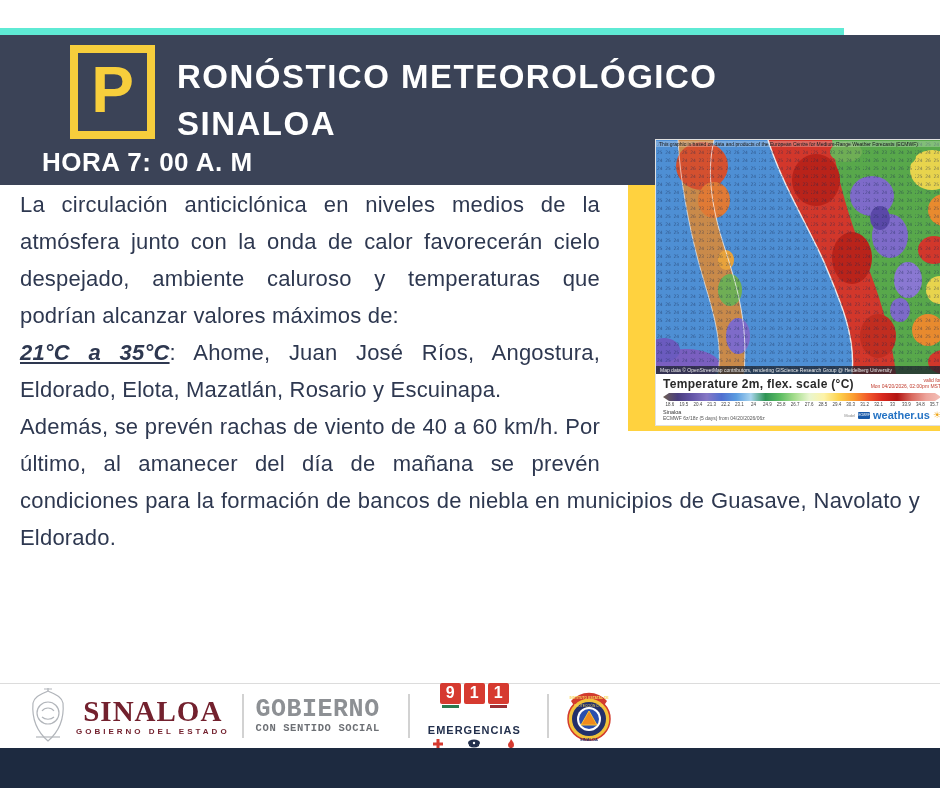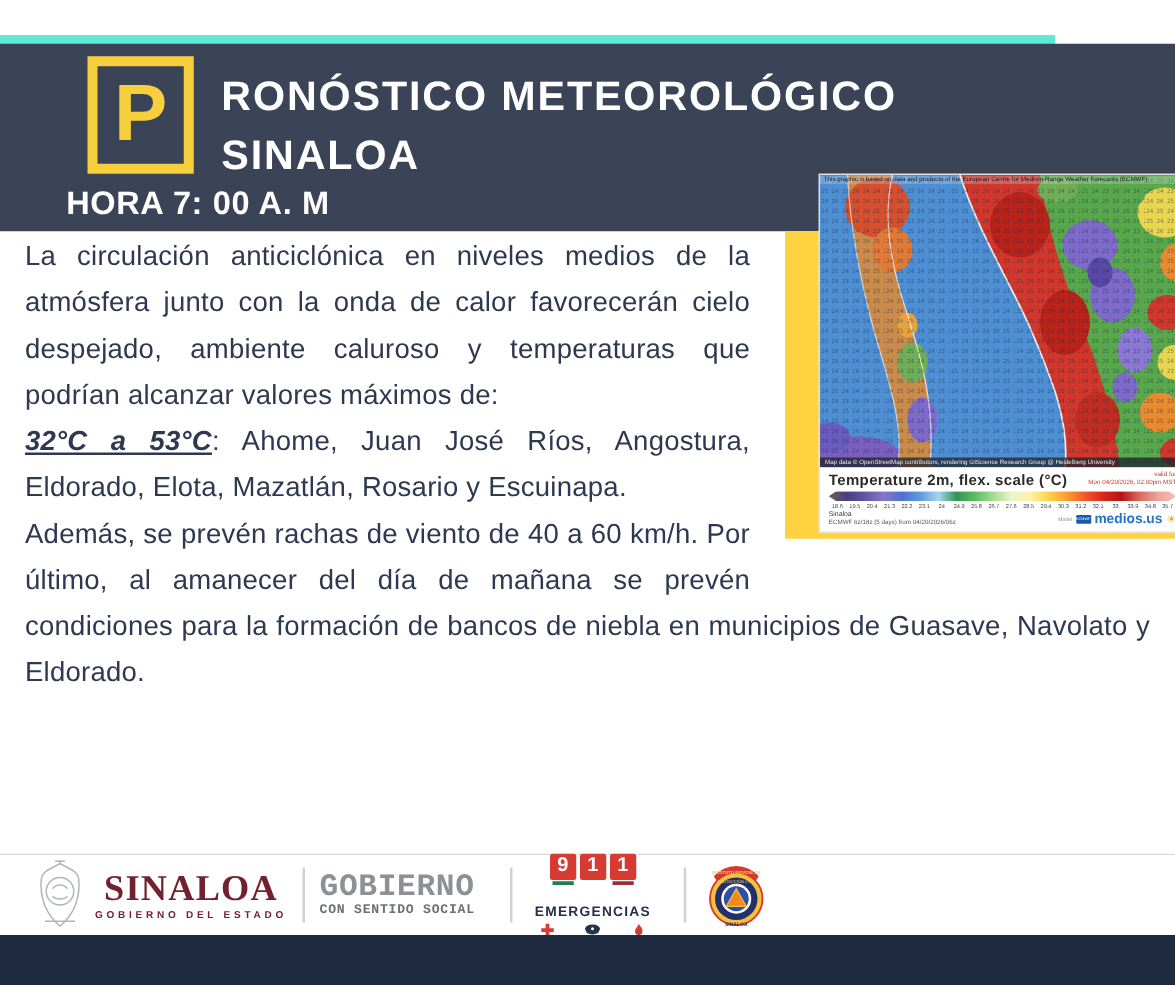--- a/index.html
+++ b/index.html
@@ -13,21 +13,21 @@
              display:flex; align-items:center; justify-content:flex-end; padding-right:14px;margin-top:28px; }
   .top-bar .date { font-size:23px; font-weight:bold; color:#2B3548; letter-spacing:.5px; }
 
   
   .header-band { position:absolute; left:0; top:35px; width:940px; height:150px; background:#3B4357; }
   .p-logo { position:absolute; left:70px; top:10px; width:85px; height:94px;
             border:8px solid #F7CE3C; display:flex; align-items:center; justify-content:center; }
   .p-logo span { color:#F7CE3C; font-size:64px; font-weight:bold; line-height:1; transform:translateY(-2px); }
   .title-block { position:absolute; left:165px; top:18px; color:#fff; font-weight:bold;
                  font-size:33px; line-height:47px; letter-spacing:1.5px; white-space:nowrap;margin-left:12px; }
-  .hora { position:absolute; left:53px; top:112px; color:#fff; font-weight:bold; font-size:26px; letter-spacing:.5px; }
+  .hora { position:absolute; left:42px; top:112px; color:#fff; font-weight:bold; font-size:26px; letter-spacing:.5px; }
 
   
   .body-text { position:absolute; left:20px; top:186px; width:900px;
                font-size:22px; line-height:37px; color:#2E3850; text-align:justify; letter-spacing:.2px; }
   .map-spacer { float:right; width:320px; height:272px; }
   .range { font-weight:bold; font-style:italic; text-decoration:underline; }
   .body-text p { margin:0; }
 
   
   .map-backing { position:absolute; left:628px; top:185px; width:312px; height:246px; background:#FFD23F; }
@@ -188,31 +188,31 @@
           <span>35.7</span>
         </div>
       <div class="legend-row4">
         <div class="legend-left">
           <span class="region">Sinaloa</span><br>
           <span>ECMWF 6z/18z (5 days) from 04/20/2026/06z</span>
         </div>
         <div class="legend-right">
           <span class="model-label">Model</span>
           <span class="ecmwf-chip">ECMWF</span>
-          <span class="brand">medios.us</span>
+          <span class="brand">weather.us</span>
           <span class="sun-icon">☀</span>
         </div>
       </div>
     </div>
   </div>
 
   <div class="body-text">
     <div class="map-spacer"></div>
     <p><span>La circulación anticiclónica en niveles medios de la atmósfera junto con la onda de calor favorecerán cielo despejado, ambiente caluroso y temperaturas que podrían alcanzar valores máximos de:</span></p>
-    <p><span class="range">32°C a 53°C</span><span>: Ahome, Juan José Ríos, Angostura, Eldorado, Elota, Mazatlán, Rosario y Escuinapa.</span></p>
+    <p><span class="range">21°C a 35°C</span><span>: Ahome, Juan José Ríos, Angostura, Eldorado, Elota, Mazatlán, Rosario y Escuinapa.</span></p>
     <p><span>Además, se prevén rachas de viento de 40 a 60 km/h. Por último, al amanecer del día de mañana se prevén condiciones para la formación de bancos de niebla en municipios de Guasave, Navolato y Eldorado.</span></p>
   </div>
 
   <div class="footer">
     <svg class="coat" width="40" height="58" viewBox="0 0 40 58">
       <g fill="none" stroke="#a9adb3" stroke-width="1.2" opacity="0.9">
         <path d="M20,4 C12,8 6,10 5,16 C4,28 6,42 20,54 C34,42 36,28 35,16 C34,10 28,8 20,4 Z"></path>
         <circle cx="20" cy="26" r="11"></circle>
         <path d="M14,24 C17,20 23,20 26,24 M14,30 C17,33 23,33 26,30"></path>
         <path d="M20,1 L20,4 M16,2 L24,2"></path>

